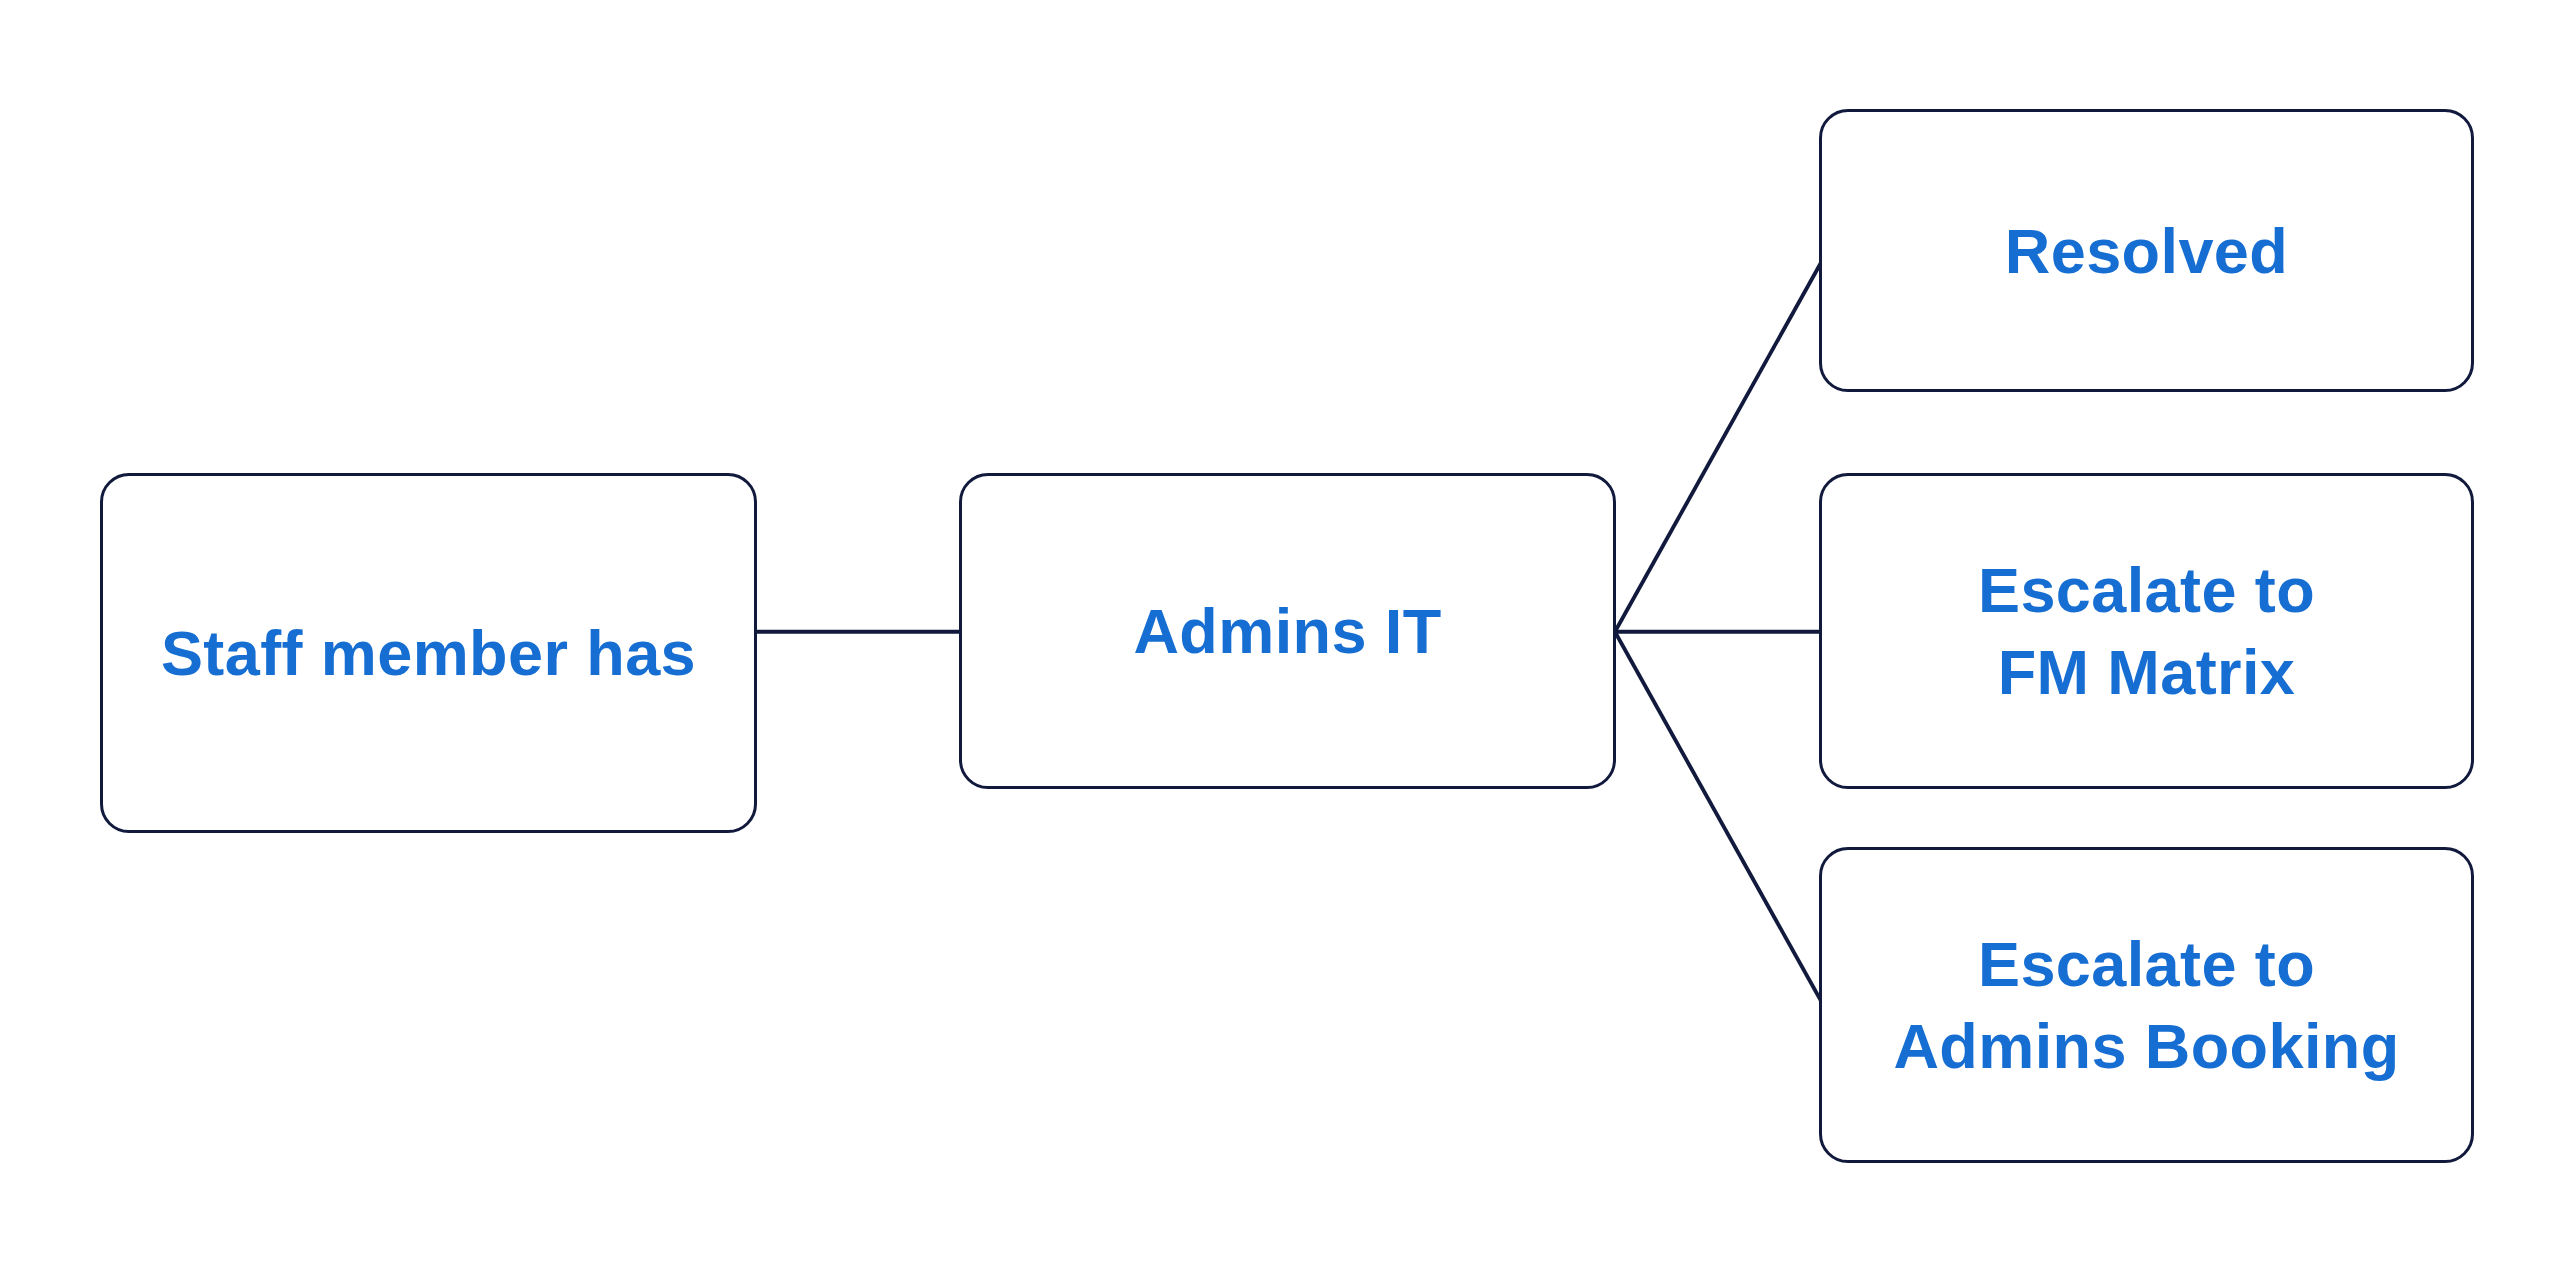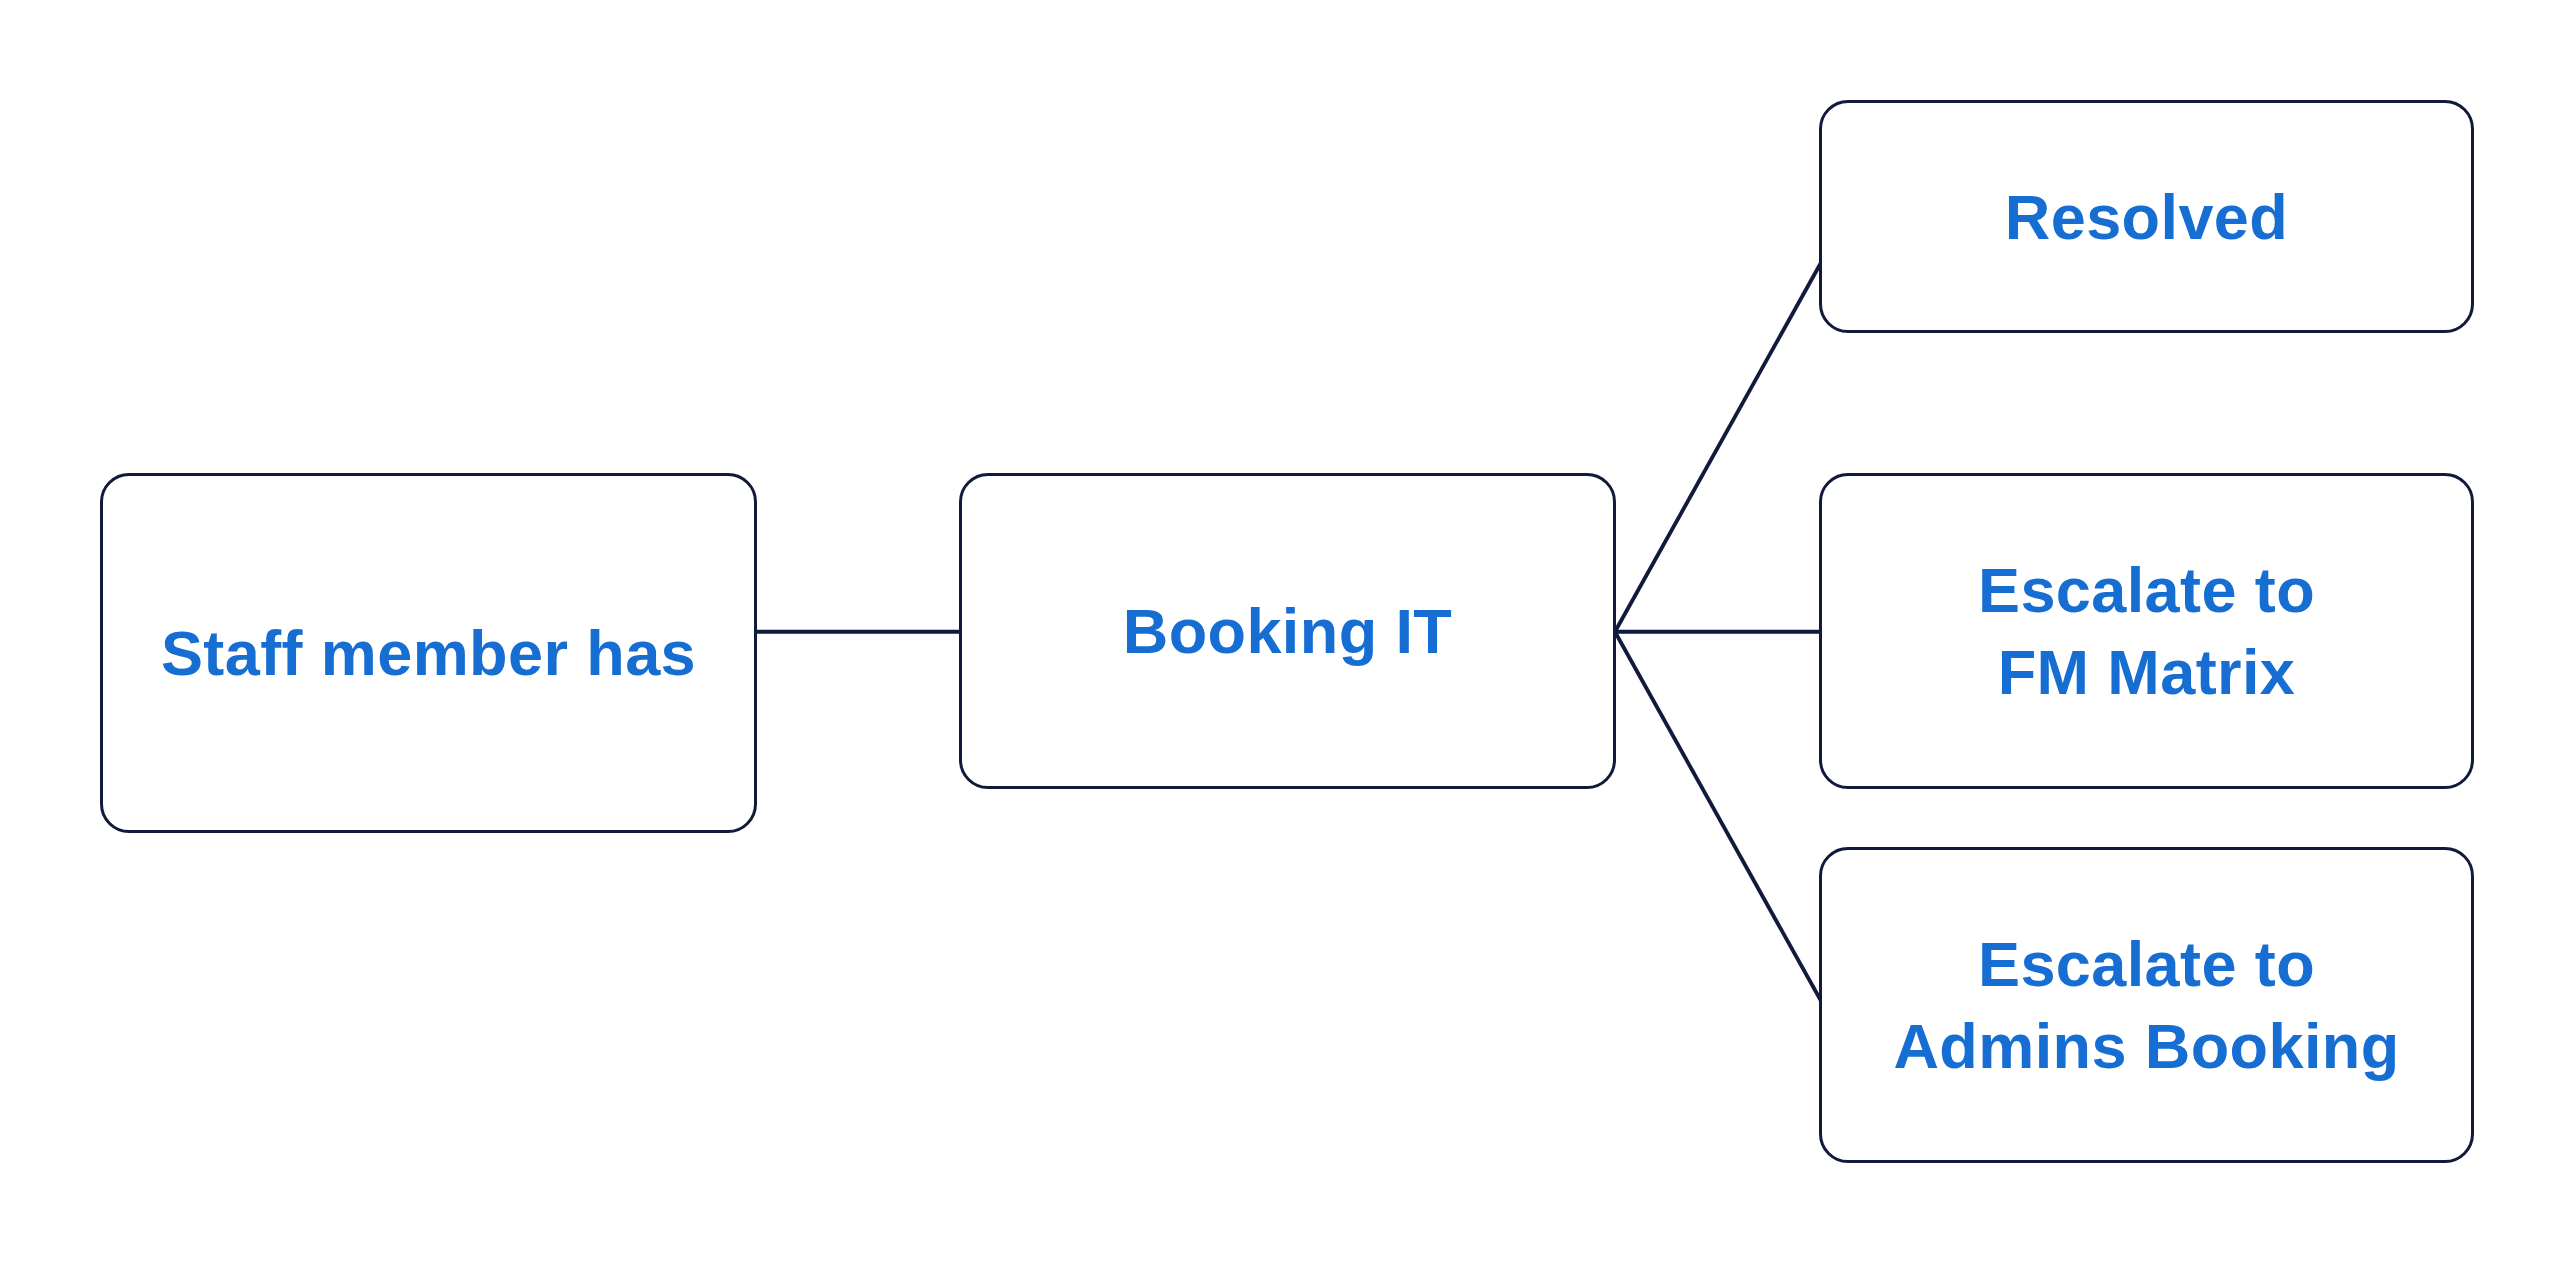--- a/index.html
+++ b/index.html
@@ -42,42 +42,42 @@
     color: var(--node-text, #176ED2);
     font-weight: 700;
     font-size: 63px;
     line-height: 82px;
     letter-spacing: 0.4px;
   }
   .node span { display: block; white-space: nowrap; }
 
   .node-start           { left: 100px;  top: 473px; width: 657px; height: 360px; }
   .node-contact-it      { left: 959px; top: 473px; width: 657px; height: 316px; }
-  .node-resolved        { left: 1819px; top: 100px; width: 655px; height: 233px; }
+  .node-resolved        { left: 1819px; top: 109px; width: 655px; height: 283px; }
   .node-fm-admins       { left: 1819px; top: 473px; width: 655px; height: 316px; }
   .node-matrix-booking  { left: 1819px; top: 847px; width: 655px; height: 316px; }
 </style>
 </head>
 <body>
 
 <div class="canvas">
 
   <svg class="edges" viewBox="0 0 3010 1480" xmlns="http://www.w3.org/2000/svg" aria-hidden="true">
     <line x1="880" y1="738" x2="1125" y2="738"></line>
     <line x1="1887" y1="738" x2="2131" y2="301"></line>
     <line x1="1887" y1="738" x2="2131" y2="738"></line>
     <line x1="1887" y1="738" x2="2131" y2="1175"></line>
   </svg>
 
   <div class="node node-start">
     <span>Staff member has</span>
   </div>
 
   <div class="node node-contact-it">
-    <span>Booking IT</span>
+    <span>Admins IT</span>
   </div>
 
   <div class="node node-resolved">
     <span>Resolved</span>
   </div>
 
   <div class="node node-fm-admins">
     <span>Escalate to</span>
     <span>FM Matrix</span>
   </div>

